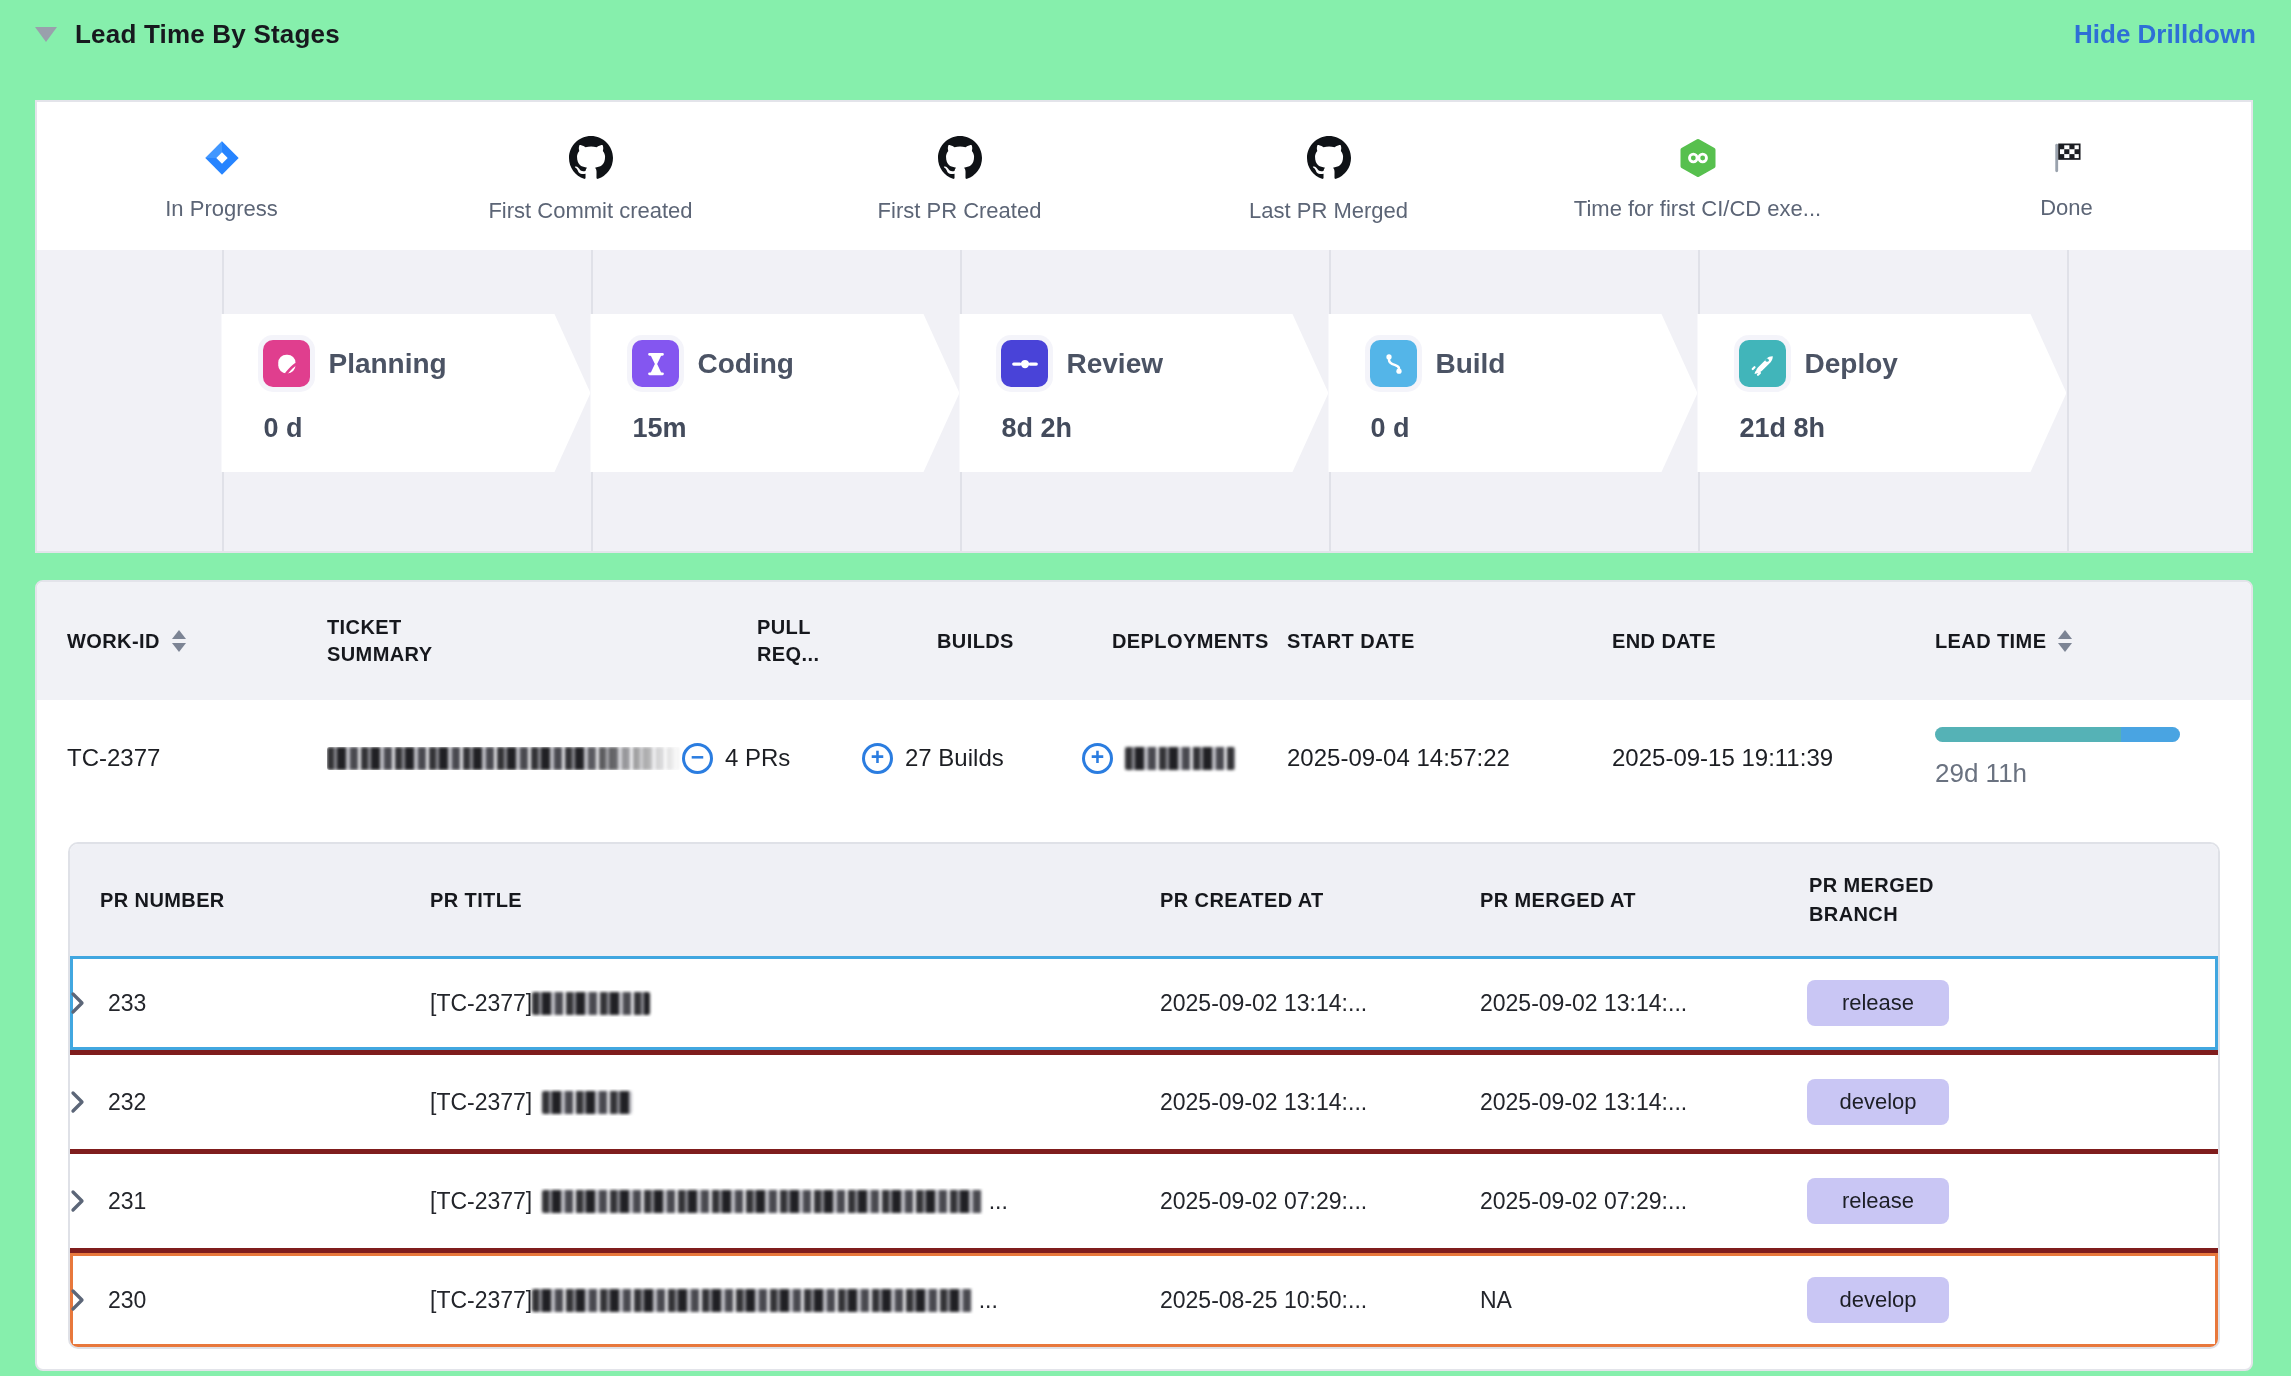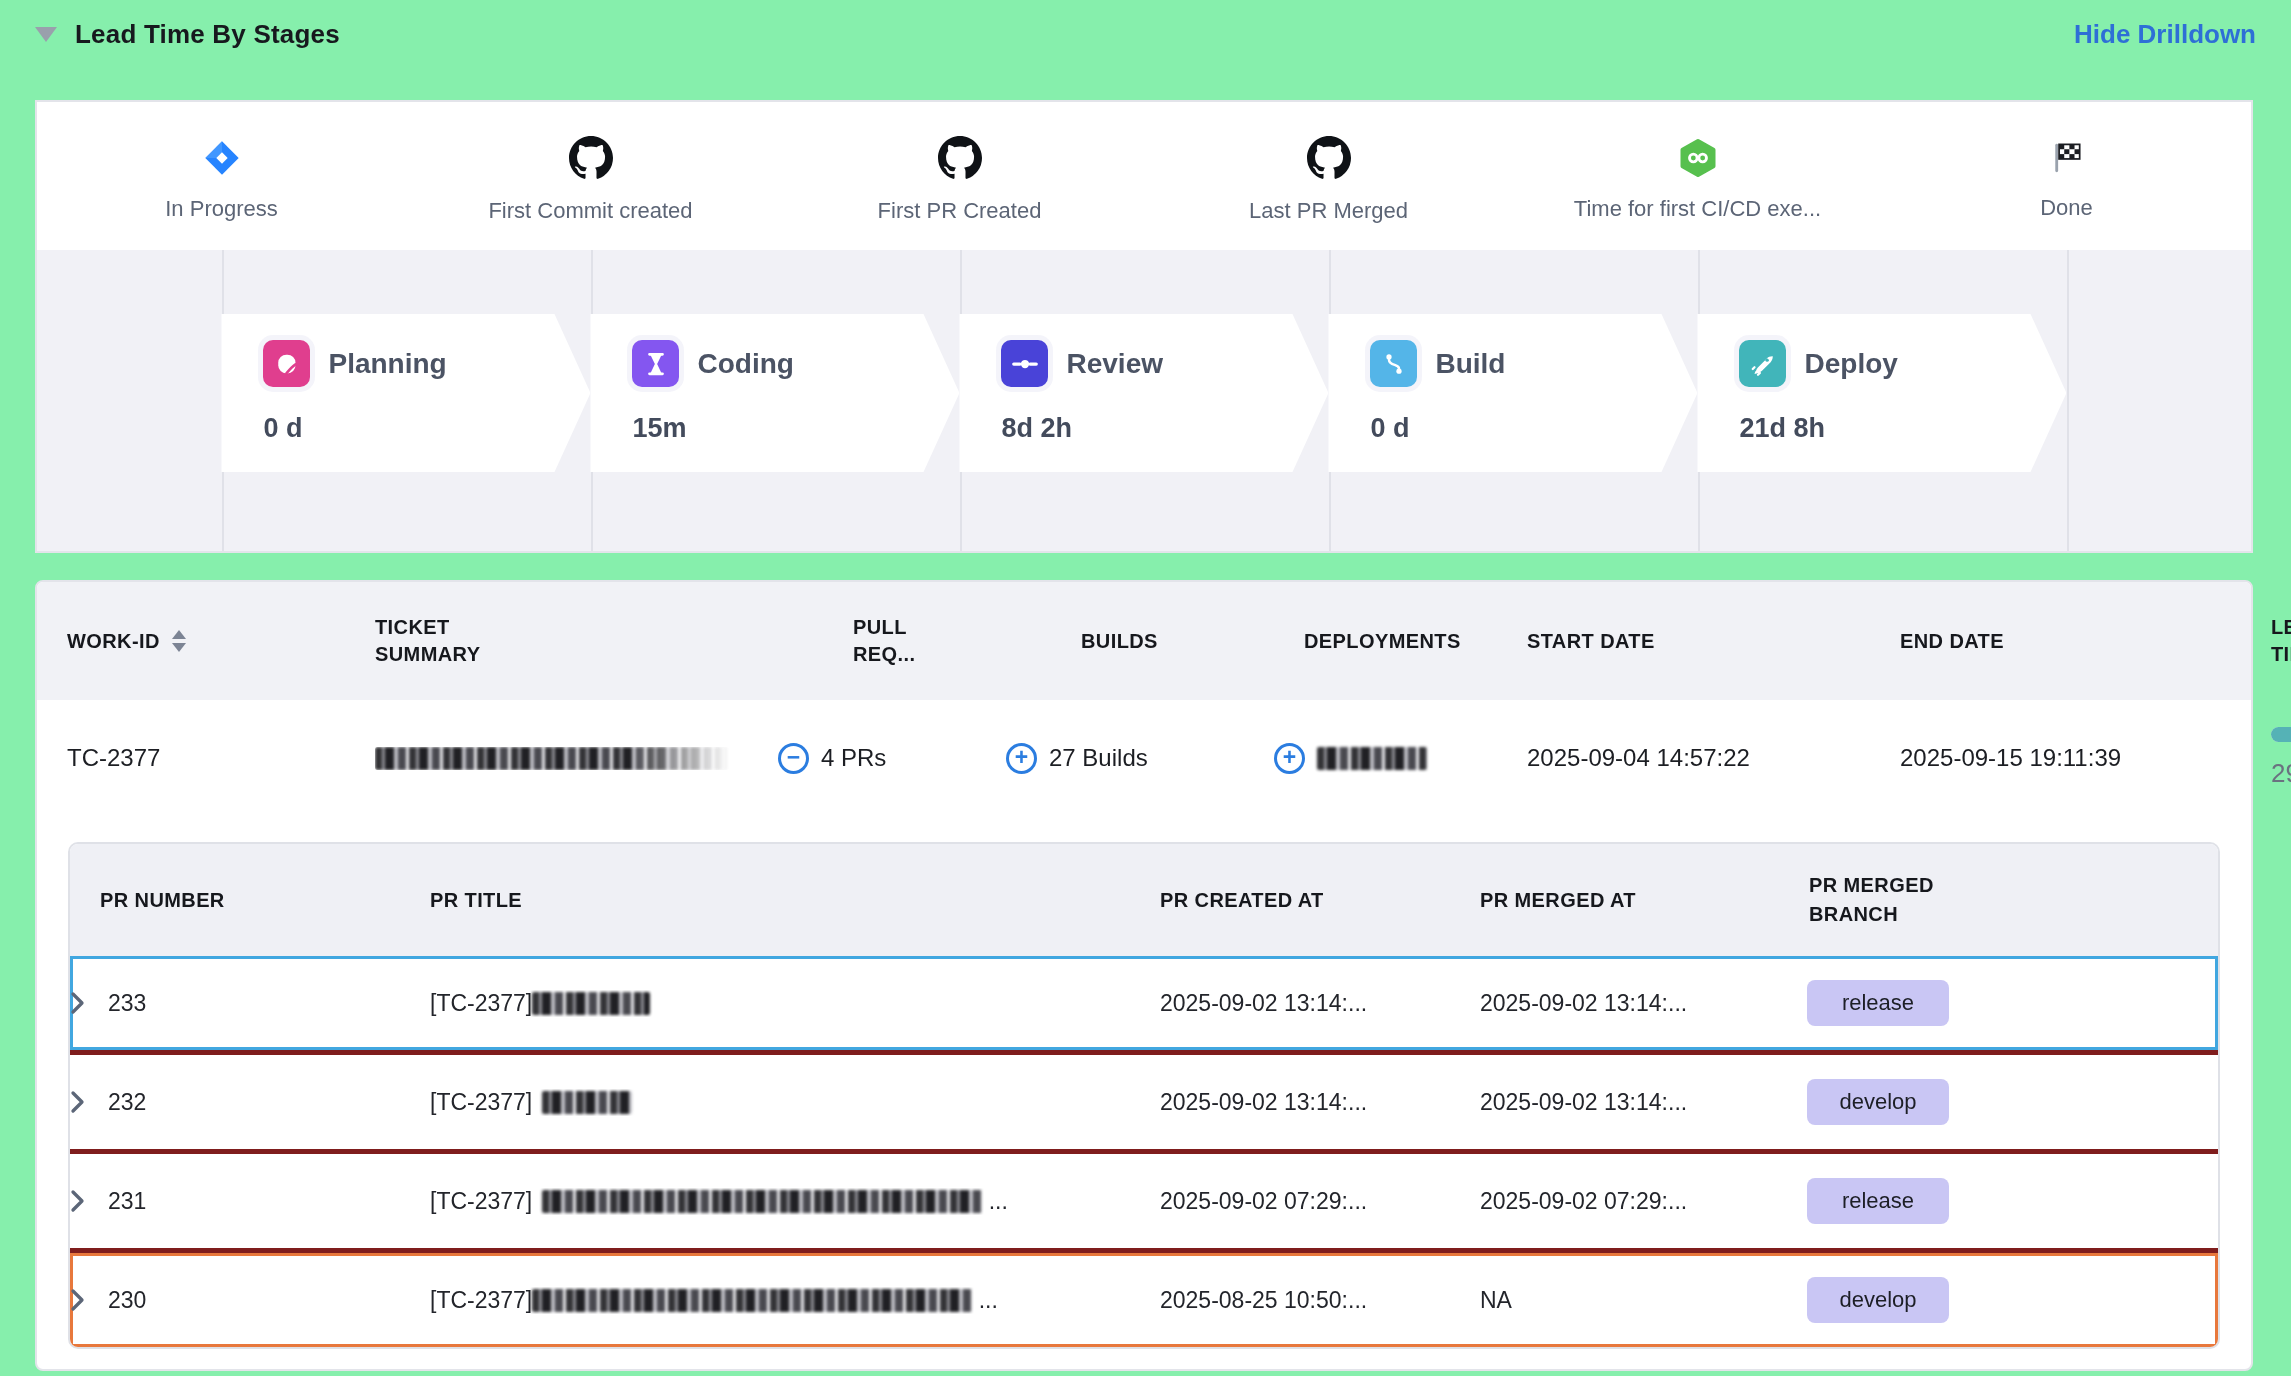--- a/index.html
+++ b/index.html
@@ -23,21 +23,21 @@
   .chevrons{position:absolute;left:8.3333%;right:8.3333%;top:64px;height:158px;display:flex;}
   .chev{position:relative;width:20%;background:#fff;clip-path:polygon(0 0,calc(100% - 36px) 0,100% 50%,calc(100% - 36px) 100%,0 100%);padding:26px 0 16px 42px;box-sizing:border-box;}
   .chev-top{display:flex;align-items:center;gap:18px;}
   .stage-icon{width:47px;height:47px;border-radius:10px;display:flex;align-items:center;justify-content:center;box-shadow:0 0 0 5px rgba(180,180,220,.14);}
   .stage-icon svg{width:30px;height:30px;display:block;}
   .stage-name{font-size:28px;font-weight:700;color:#4b5364;}
   .stage-duration{margin-top:26px;font-size:27px;font-weight:700;color:#434b5c;}
 
   
   .table-panel{position:absolute;left:35px;top:580px;width:2218px;border:2px solid #e3e4ea;border-radius:8px;background:#fff;box-sizing:border-box;padding-bottom:20px;}
-  .wt-grid{display:grid;grid-template-columns:260px 355px 180px 220px 205px 325px 323px 1fr;padding-left:30px;align-items:center;gap:48px;}
+  .wt-grid{display:grid;grid-template-columns:260px 355px 180px 220px 205px 325px 323px 1fr;padding-left:30px;align-items:center;}
   .wt-header{background:#f1f2f6;height:118px;border-radius:6px 6px 0 0;}
   .wt-h{font-size:20px;font-weight:700;color:#16181d;letter-spacing:.4px;display:flex;align-items:center;gap:12px;line-height:1.35;}
   .wrap-2{max-width:150px;white-space:normal;}
   .pad-h{padding-left:75px;}
   .pad-h2{padding-left:30px;}
   .sort{display:inline-flex;flex-direction:column;align-items:center;cursor:pointer;}
   .tri-up{width:0;height:0;border-left:7px solid transparent;border-right:7px solid transparent;border-bottom:9px solid #7c8494;}
   .tri-dn{width:0;height:0;border-left:7px solid transparent;border-right:7px solid transparent;border-top:9px solid #7c8494;margin-top:4px;}
   .wt-row{height:116px;background:#fff;font-size:24px;color:#1c1e23;}
   .cellflex{display:flex;align-items:center;gap:12px;white-space:nowrap;}

